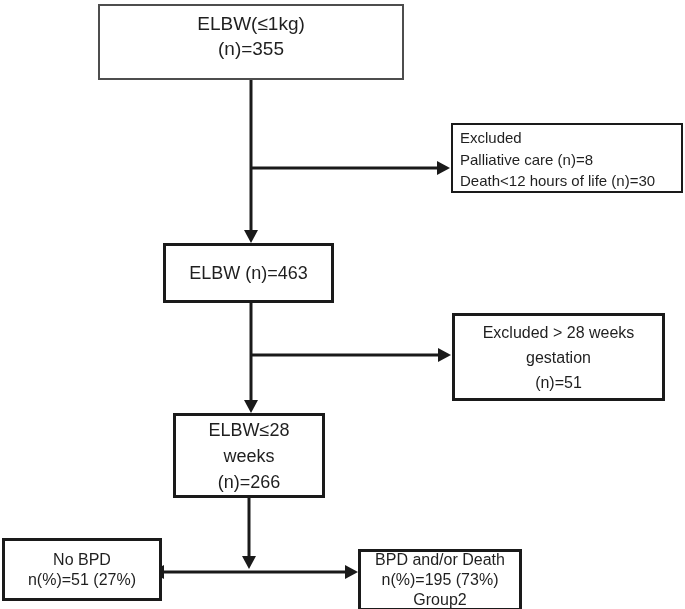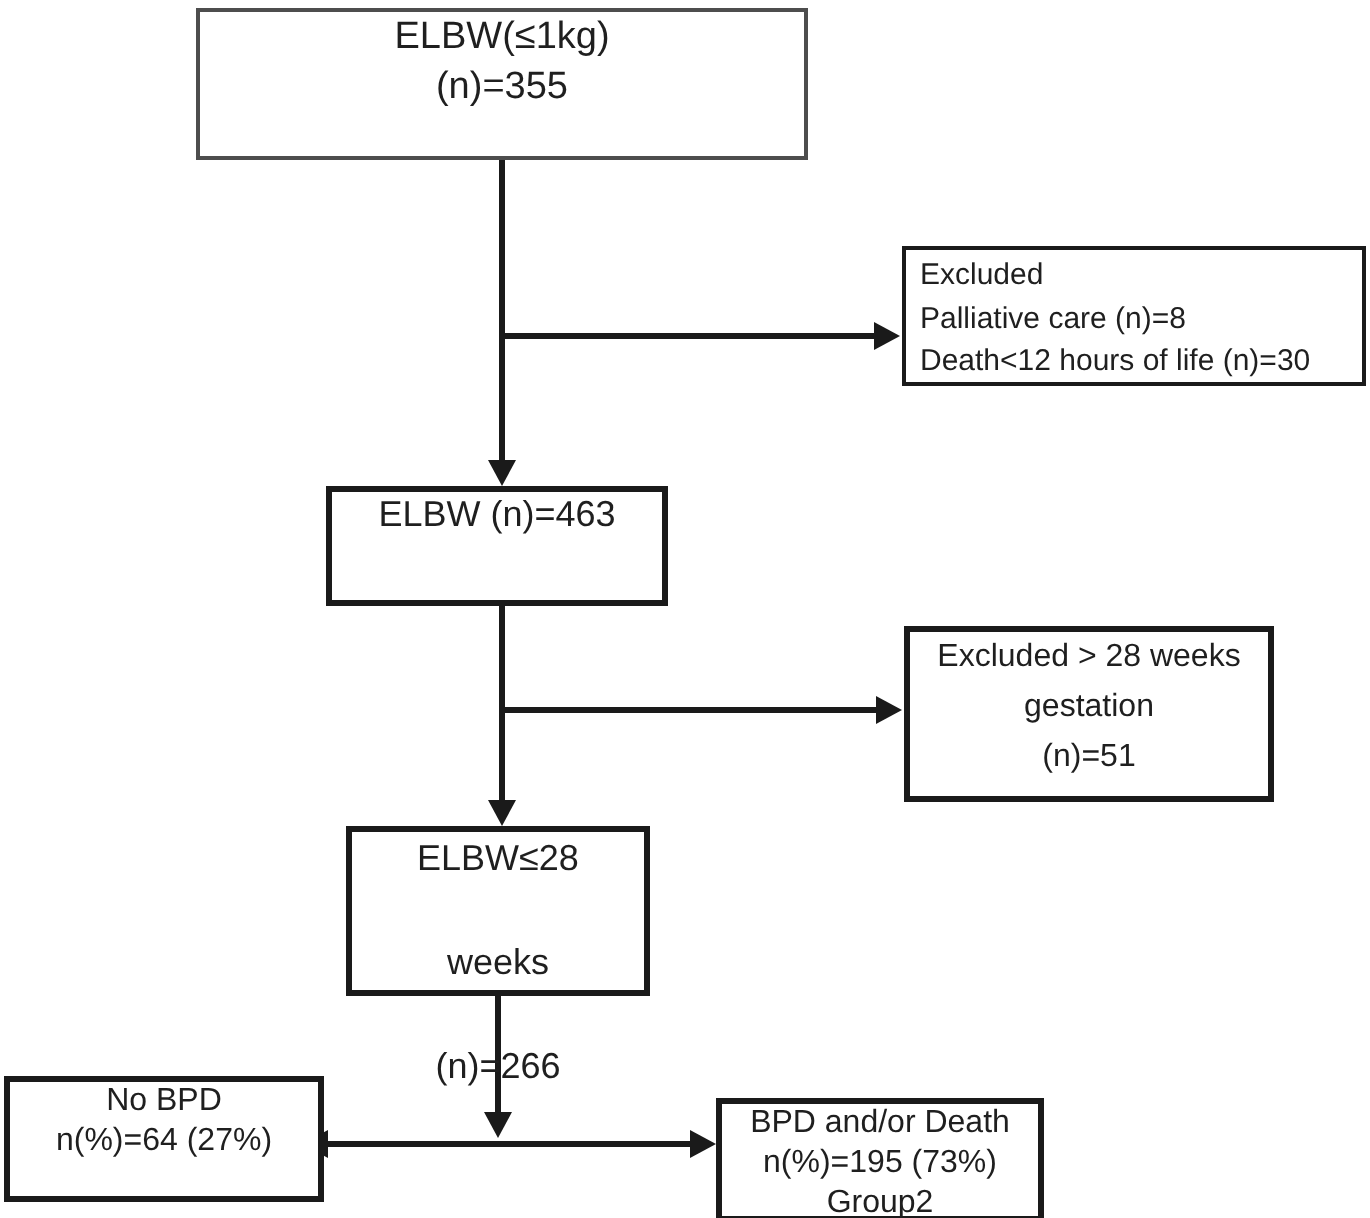--- a/index.html
+++ b/index.html
@@ -23,20 +23,21 @@
     left: 0; top: 0;
     width: 685px; height: 609px;
   }
   .box {
     position: absolute;
     background: #ffffff;
     border: 3px solid #1a1a1a;
     box-sizing: border-box;
     display: flex;
     flex-direction: column;
+    justify-content: center;
     align-items: center;
     text-align: center;
   }
   .box .bl { width: 100%; }
 
   .box-top {
     left: 98px; top: 4px; width: 306px; height: 76px;
     border: 2px solid #4d4d4d;
     font-size: 19px;
     line-height: 25px;
@@ -51,29 +52,28 @@
     font-size: 15px;
     line-height: 21.5px;
     padding: 2px 4px 2px 7px;
   }
   .box-elbw317 {
     left: 163px; top: 243px; width: 171px; height: 60px;
     font-size: 18px;
     line-height: 22px;
   }
   .box-excluded2 {
-    left: 452px; top: 313px; width: 185px; height: 88px;
+    left: 452px; top: 313px; width: 213px; height: 88px;
     font-size: 16px;
     line-height: 25px;
   }
   .box-elbw28 {
     left: 173px; top: 413px; width: 152px; height: 85px;
     font-size: 18px;
     line-height: 26px;
-    gap: 26px;
   }
   .box-nobpd {
     left: 2px; top: 538px; width: 160px; height: 63px;
     font-size: 16px;
     line-height: 20px;
   }
   .box-bpd {
     left: 358px; top: 549px; width: 164px; height: 62px;
     font-size: 16px;
     line-height: 20px;
@@ -136,21 +136,21 @@
   </div>
 
   <div class="box box-elbw28">
     <div class="bl">ELBW≤28</div>
     <div class="bl">weeks</div>
     <div class="bl">(n)=266</div>
   </div>
 
   <div class="box box-nobpd">
     <div class="bl">No BPD</div>
-    <div class="bl">n(%)=64 (27%)</div>
+    <div class="bl">n(%)=51 (27%)</div>
   </div>
 
   <div class="box box-bpd">
     <div class="bl">BPD and/or Death</div>
     <div class="bl">n(%)=195 (73%)</div>
     <div class="bl">Group2</div>
   </div>
 
 </div>
 

